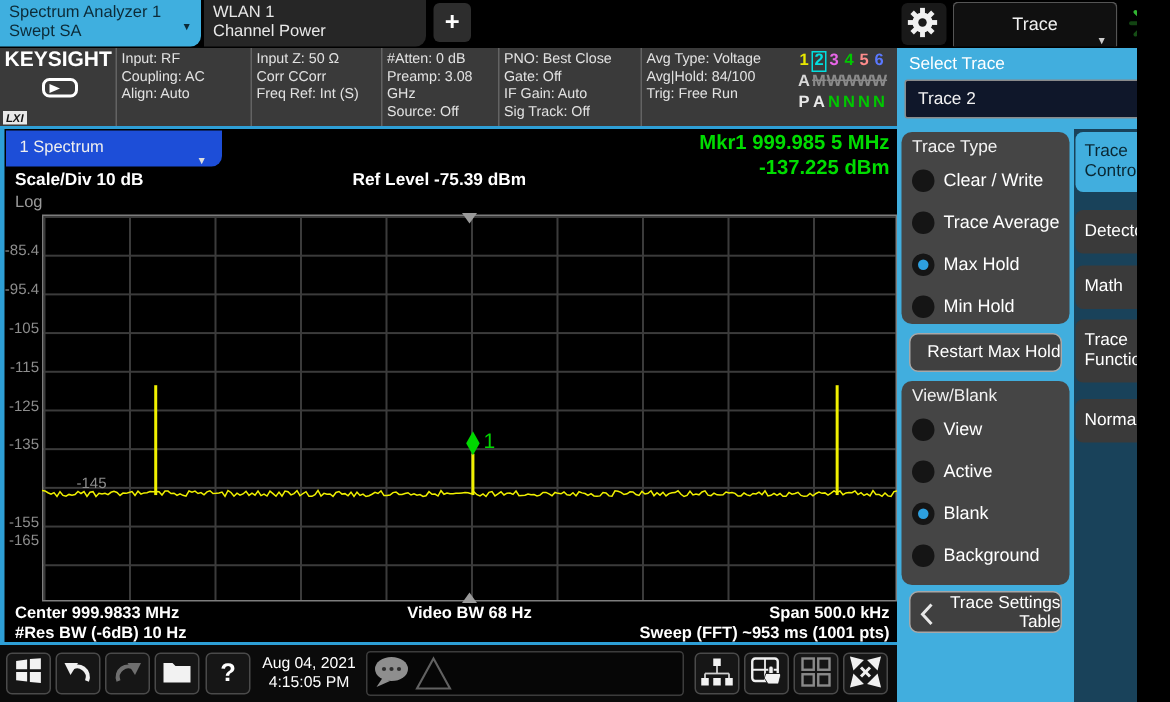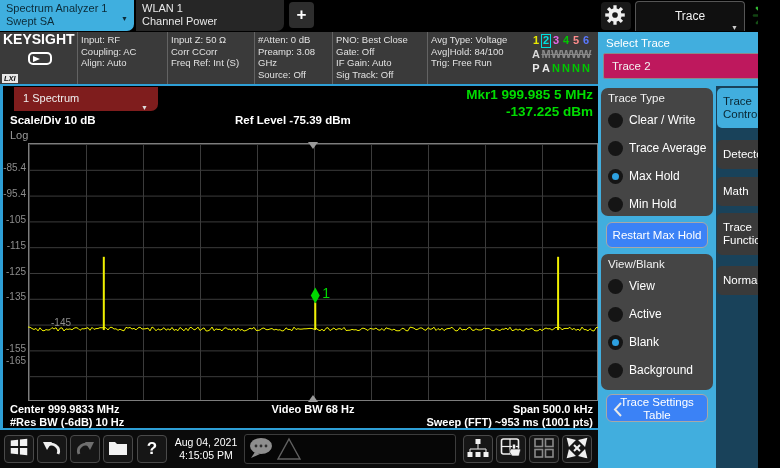--- a/index.html
+++ b/index.html
@@ -37,21 +37,21 @@
                font-size:7.5px; padding:0 2px; line-height:9px; }
   #legend-cell { width:70px; border-left:none; padding:2px 0 0 4px; }
   .legend-row { display:flex; height:14px; }
   .legend-row span { width:10px; font-size:11px; font-weight:bold; line-height:13px; text-align:center; }
   .legend-row span.boxed { outline:1px solid #00e0e0; outline-offset:-1px; }
   .legend-row span.strike { text-decoration:line-through; }
 
   
   #main { position:absolute; left:0; top:84px; width:598px; height:346px; background:#000;
           border-top:2px solid #2e9fd6; border-left:3px solid #2e9fd6; border-bottom:2px solid #2e9fd6; }
-  #win-select { position:absolute; left:11px; top:1px; width:144px; height:24px; background:#7f1d1d;
+  #win-select { position:absolute; left:1px; top:1px; width:144px; height:24px; background:#1d4ed8;
                 border-radius:0 0 7px 0; color:#efefef; font-size:11px; line-height:23px; padding-left:9px; }
   #win-select .caret { position:absolute; right:10px; top:9px; font-size:7px; color:#ddd; }
   #marker-readout { position:absolute; right:5px; top:1px; text-align:right; color:#00dc00; font-size:13.5px;
                     font-weight:bold; line-height:16.5px; }
   #scale-div { position:absolute; left:7px; top:28px; color:#fff; font-size:11.5px; font-weight:bold; }
   #ref-level { position:absolute; left:232px; top:28px; color:#fff; font-size:11.5px; font-weight:bold; }
   #log-label { position:absolute; left:7px; top:43px; color:#9a9a9a; font-size:11px; }
   #graticule { position:absolute; left:25px; top:57px; width:570px; height:258px; border:1px solid #7d7d7d;
                background-image:linear-gradient(to right,#3b3b3b 1px,transparent 1px),
                                 linear-gradient(to bottom,#3b3b3b 1px,transparent 1px);
@@ -63,35 +63,35 @@
   .grat-tri-bottom { position:absolute; left:305px; top:309px; width:0; height:0;
                   border-left:5px solid transparent; border-right:5px solid transparent; border-bottom:7px solid #9a9a9a; }
   .annot { position:absolute; color:#fff; font-size:11px; font-weight:bold; }
   #annot-row1 { top:317px; } #annot-row2 { top:330px; }
   .annot.left { left:7px; } .annot.right { right:5px; }
   #annot-center { left:25px; width:570px; text-align:center; top:317px; }
 
   
   #right-panel { position:absolute; left:598px; top:32px; width:182px; height:436px; background:#41aede; }
   #select-trace-label { position:absolute; left:8px; top:5px; color:#fff; font-size:11.5px; }
-  #trace-select { position:absolute; left:5px; top:21px; width:172px; height:26px; background:#be185d;
+  #trace-select { position:absolute; left:5px; top:21px; width:172px; height:26px; background:#0f172a;
                   border:1px solid #8a8a8a; border-radius:2px; color:#f2f2f2; font-size:11.5px; line-height:24px; padding-left:8px; }
   #trace-select .caret { position:absolute; right:7px; top:10px; font-size:7px; color:#ccc; }
   #panel-body { position:absolute; left:0; top:54px; width:182px; height:382px; }
   #tabs-col { position:absolute; left:118px; top:0; width:64px; height:382px; background:#19425a; }
   .group-box { position:absolute; left:3px; width:112px; background:#454545; border-radius:7px; padding:4px 0 2px 7px; }
   #trace-type-group { top:2px; height:128px; }
   #view-blank-group { top:168px; height:136px; }
   .group-title { color:#f2f2f2; font-size:11.5px; margin-bottom:2px; }
   .radio-row { display:flex; align-items:center; height:28px; }
   .radio { width:15px; height:15px; border-radius:50%; background:#151515; margin-right:6px; position:relative; flex:none; }
   .radio.sel:after { content:""; position:absolute; left:4px; top:4px; width:7px; height:7px; border-radius:50%; background:#2da0e0; }
   .radio-label { color:#fff; font-size:12px; }
-  .panel-btn { position:absolute; left:8px; width:102px; background:#3b82f6; border:1px solid #a8a8a8; border-radius:6px;
-               color:#fff; font-size:11.5px; text-align:center; }
+  .panel-btn { position:absolute; left:8px; width:102px; background:#404040; border:1px solid #a8a8a8; border-radius:6px;
+               color:#fff; font-size:11.5px; text-align:right; }
   #restart-btn { top:136px; height:26px; line-height:24px; }
   #settings-btn { top:308px; height:28px; line-height:13px; padding-top:1px; }
   #settings-btn svg { position:absolute; left:5px; top:6px; }
   .side-tab { position:absolute; left:1px; width:62px; background:#3a3a3a; color:#fff; font-size:11.5px; line-height:13px;
               border-radius:5px; padding:3px 0 3px 6px; }
   .side-tab.active { background:#41aede; color:#0a2733; }
   #side-tab-0 { top:2px; height:40px; padding-top:7px; }
   #side-tab-1 { top:54px; height:29px; padding-top:8px; }
   #side-tab-2 { top:91px; height:29px; padding-top:8px; }
   #side-tab-3 { top:127px; height:42px; padding-top:8px; }

